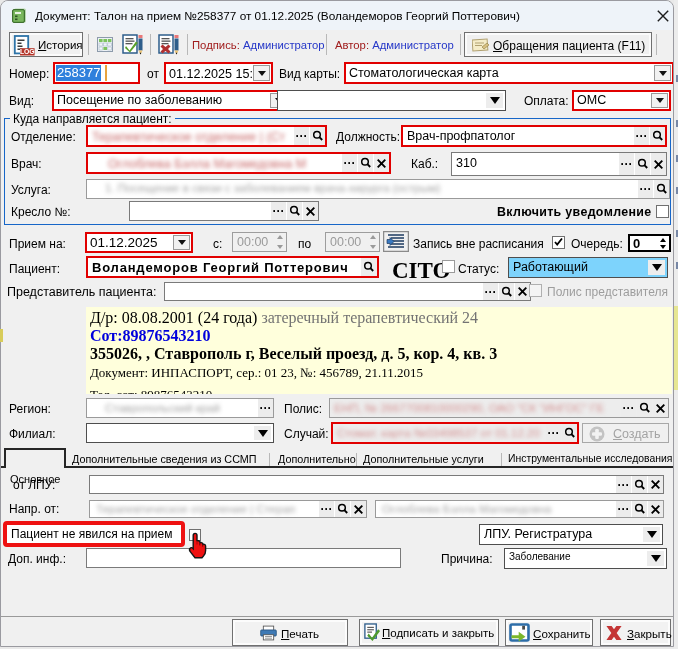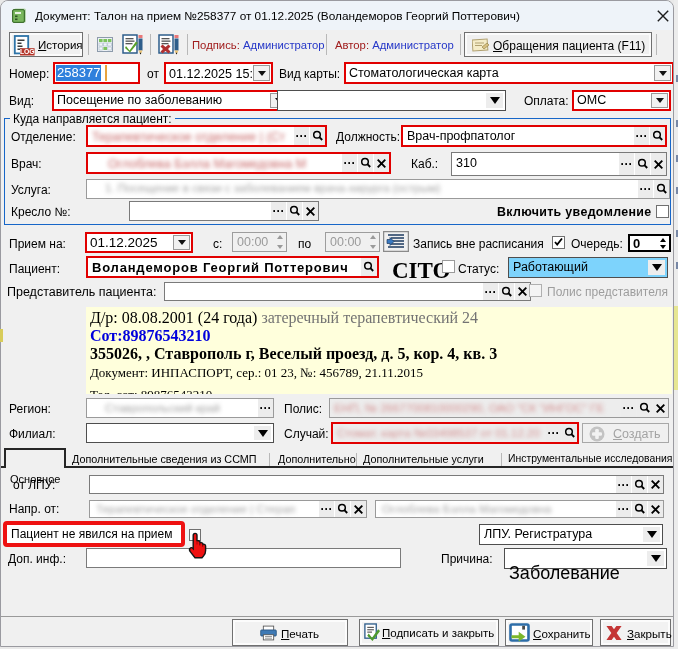--- a/index.html
+++ b/index.html
@@ -457,21 +457,21 @@
 <div class="abs" style="left:478px;top:523px;width:184px;height:21px;border:1.5px solid #4e4e4e;background:#fff;">
   <span style="position:absolute;left:4px;top:2px;font-size:12.5px;">ЛПУ. Регистратура</span>
   <span class="arrowflat">
         <span class="tribig"></span>
       </span>
 </div>
 <div class="lbl" style="left:7px;top:551px;">Доп. инф.:</div>
 <div class="grayf" style="left:85px;top:547px;width:315px;height:20px;"></div>
 <div class="lbl" style="left:440px;top:551px;">Причина:</div>
 <div class="abs" style="left:503px;top:547px;width:163px;height:21px;border:1.5px solid #4e4e4e;background:#fff;">
-  <span style="position:absolute;left:4px;top:2px;font-size:18px;margin-top:12px;">Заболевание</span>
+  <span style="position:absolute;left:4px;top:2px;font-size:10px;">Заболевание</span>
   <span class="arrowflat">
         <span class="tribig"></span>
       </span>
 </div>
 
 <div class="abs" style="left:0;top:615px;width:672px;height:1px;background:#9a9a9a;"></div>
 <div class="abs" style="left:231px;top:618px;width:116px;height:27px;border:1px solid #707070;background:#f2f2f2;box-shadow:inset 0 0 0 2px #fcfcfc;"></div>
 <svg class="abs" style="left:258px;top:623px;" width="19" height="18" viewBox="0 0 22 18">
   <rect x="5" y="1" width="12" height="5" fill="#fff" stroke="#555" stroke-width="1"></rect>
   <rect x="2" y="5.5" width="18" height="7" rx="1" fill="#3f7ab5" stroke="#2a5580" stroke-width="1"></rect>

